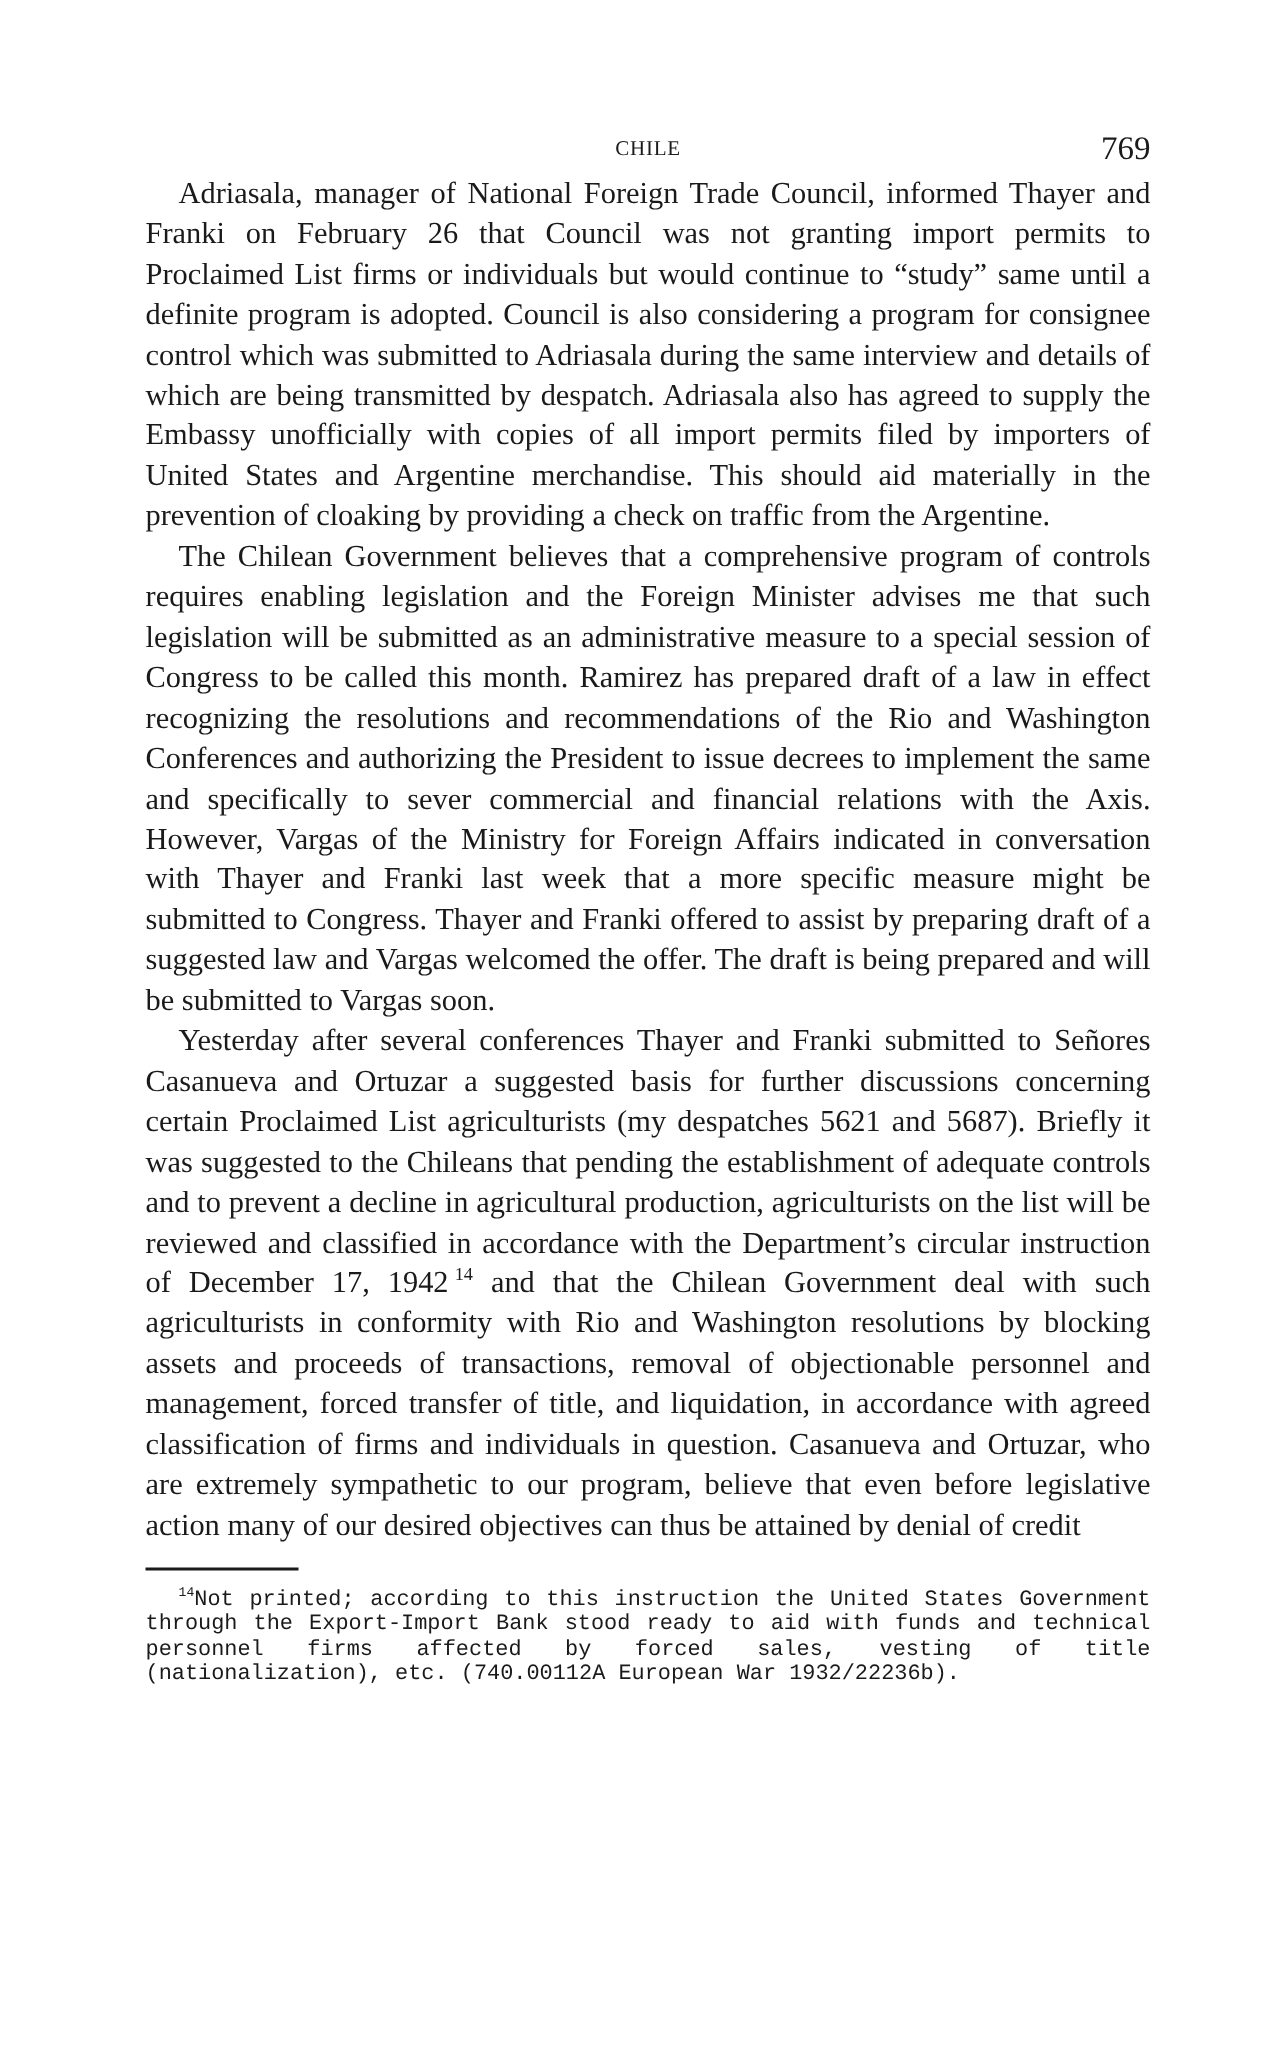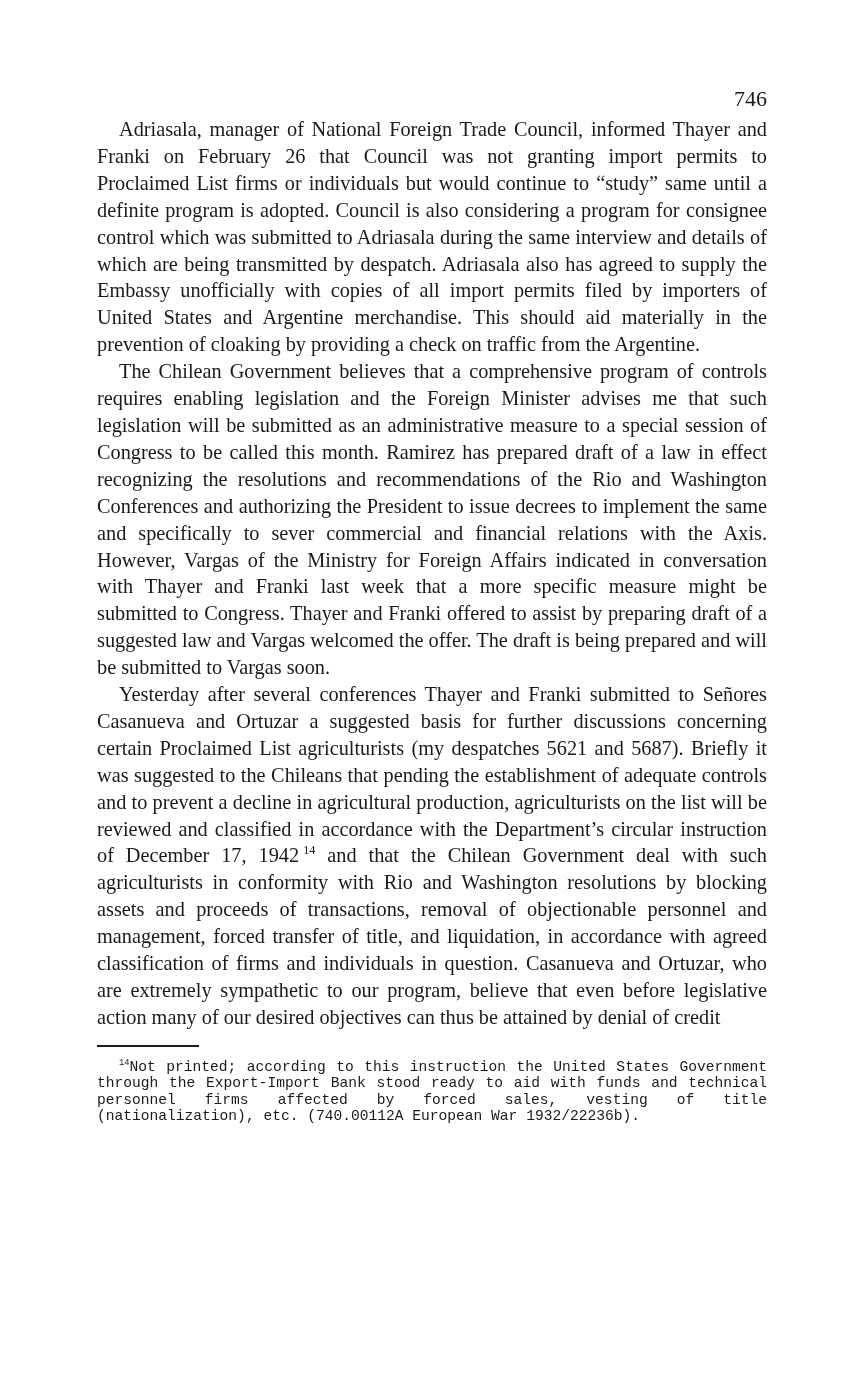--- a/index.html
+++ b/index.html
@@ -11,21 +11,22 @@
   .para { font-family: Liberation Serif, serif; font-size: 20.3px; line-height: 26.9px; text-align: justify; text-indent: 22px; margin: 0; hyphens: manual; }
   .fn-rule { width: 102px; height: 2px; background: #1a1a1a; margin-top: 14px; margin-bottom: 12px; }
   .footnote { font-family: "Liberation Mono", monospace; font-size: 14.6px; line-height: 16.5px; text-align: justify; text-indent: 22px; margin: 0; }
   sup { font-size: 60%; line-height: 0; vertical-align: super; }
 </style>
 </head>
 <body>
 
 <div class="page">
   <div class="header">
-    <span class="page-number">746</span>
+    <span class="running-head">CHILE</span>
+    <span class="page-number">769</span>
   </div>
 
   <p class="para">Adriasala, manager of National Foreign Trade Council, informed Thayer and Franki on February 26 that Council was not granting import permits to Proclaimed List firms or individuals but would continue to “study” same until a definite program is adopted. Coun­cil is also considering a program for consignee control which was submitted to Adriasala during the same interview and details of which are being transmitted by despatch. Adriasala also has agreed to supply the Embassy unofficially with copies of all import permits filed by importers of United States and Argentine merchandise. This should aid materially in the prevention of cloaking by providing a check on traffic from the Argentine.</p>
   <p class="para">The Chilean Government believes that a comprehensive program of controls requires enabling legislation and the Foreign Minister advises me that such legislation will be submitted as an administrative meas­ure to a special session of Congress to be called this month. Ramirez has prepared draft of a law in effect recognizing the resolutions and recommendations of the Rio and Washington Conferences and au­thorizing the President to issue decrees to implement the same and specifically to sever commercial and financial relations with the Axis. However, Vargas of the Ministry for Foreign Affairs indicated in conversation with Thayer and Franki last week that a more specific measure might be submitted to Congress. Thayer and Franki offered to assist by preparing draft of a suggested law and Vargas welcomed the offer. The draft is being prepared and will be submitted to Vargas soon.</p>
   <p class="para"><span>Yesterday after several conferences Thayer and Franki submitted to Señores Casanueva and Ortuzar a suggested basis for further discussions concerning certain Proclaimed List agriculturists (my despatches 5621 and 5687). Briefly it was suggested to the Chileans that pending the establishment of adequate controls and to prevent a decline in agricultural production, agriculturists on the list will be reviewed and classified in accordance with the Department’s circular instruction of December 17, 1942</span> <sup>14</sup><span> and that the Chilean Government deal with such agriculturists in conformity with Rio and Washington resolutions by blocking assets and proceeds of transactions, removal of objectionable personnel and management, forced transfer of title, and liquidation, in accordance with agreed classification of firms and individuals in question. Casanueva and Ortuzar, who are extremely sympathetic to our program, believe that even before legislative action many of our desired objectives can thus be attained by denial of credit</span></p>
 
   <div class="fn-rule"></div>
 
   <p class="footnote"><sup>14</sup><span>Not printed; according to this instruction the United States Government through the Export-Import Bank stood ready to aid with funds and technical personnel firms affected by forced sales, vesting of title (nationalization), etc. (740.00112A European War 1932/22236b).</span></p>
 </div>

